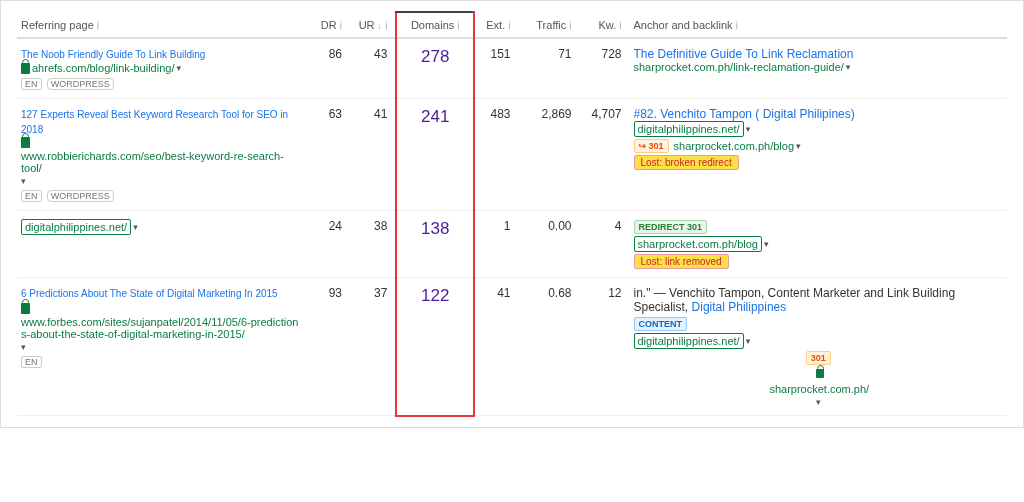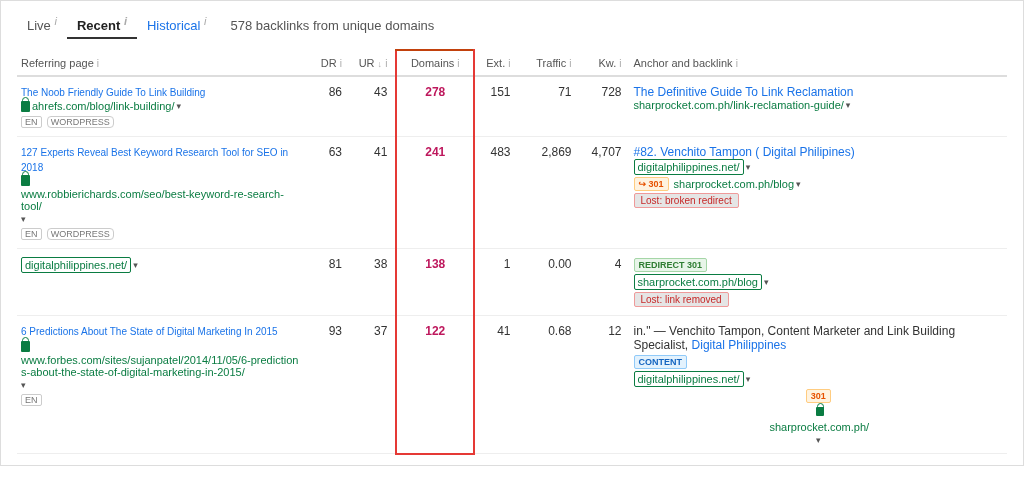--- a/index.html
+++ b/index.html
@@ -110,23 +110,23 @@
       top: -4px;
       left: 1px;
       background: transparent;
     }
     .dropdown-arrow {
       color: #555;
       font-size: 9px;
       cursor: pointer;
     }
     .domains-val {
-      color: #be185d;
-      font-weight: bold;
-      font-size: 12px;
+      color: #4c1d95;
+      font-weight: normal;
+      font-size: 17px;
     }
     .domains-col-highlight {
       border-left: 2px solid #e53935;
       border-right: 2px solid #e53935;
     }
     thead .domains-col-highlight {
       border-top: 2px solid #e53935;
     }
     .last-row-domains {
       border-bottom: 2px solid #e53935;
@@ -147,21 +147,21 @@
       color: #e65100;
       border: 1px solid #ffcc80;
       font-size: 9px;
       padding: 1px 4px;
       border-radius: 2px;
       font-weight: bold;
       white-space: nowrap;
     }
     .lost-badge {
       display: inline-block;
-      background: #e5e5e5;
+      background: #fde047;
       color: #c62828;
       border: 1px solid #ef9a9a;
       font-size: 10px;
       padding: 1px 6px;
       border-radius: 2px;
     }
     .redirect-301-badge {
       display: inline-block;
       background: #e8f5e9;
       color: #2e7d32;
@@ -227,53 +227,38 @@
       display: inline-flex;
       align-items: center;
       gap: 2px;
     }
   </style>
 </head>
 <body>
 
 <div class="container">
 
-  <div class="tabs-row">
-    <div class="tab">
-      <span>Live</span>
-      <span class="tab-info">i</span>
-    </div>
-    <div class="tab active">
-      <span>Recent</span>
-      <span class="tab-info">i</span>
-    </div>
-    <div class="tab blue">
-      <span>Historical</span>
-      <span class="tab-info">i</span>
-    </div>
-    <span class="backlinks-count">578 backlinks from unique domains</span>
-  </div>
 
   <table>
     <thead>
       <tr>
         <th class="col-referring">
           <span>Referring page</span>
           <span class="col-info"> i</span>
         </th>
         <th class="col-dr">
           <span>DR</span>
           <span class="col-info"> i</span>
         </th>
         <th class="col-ur">
           <span>UR</span>
           <span class="sort-icon">↓</span>
           <span class="col-info"> i</span>
         </th>
-        <th class="col-domains domains-col-highlight" style="border-top:2px solid #c2410c;">
+        <th class="col-domains domains-col-highlight" style="border-top:2px solid #404040;">
           <span>Domains</span>
           <span class="col-info"> i</span>
         </th>
         <th class="col-ext">
           <span>Ext.</span>
           <span class="col-info"> i</span>
         </th>
         <th class="col-traffic">
           <span>Traffic</span>
           <span class="col-info"> i</span>
@@ -360,21 +345,21 @@
 
       <tr>
         <td class="col-referring">
           <div class="url-line">
             <span class="green-link-box">
               <span class="url-text">digitalphilippines.net/</span>
             </span>
             <span class="dropdown-arrow">▾</span>
           </div>
         </td>
-        <td class="col-dr"><span>81</span></td>
+        <td class="col-dr"><span>24</span></td>
         <td class="col-ur"><span>38</span></td>
         <td class="col-domains domains-col-highlight">
           <span class="domains-val">138</span>
         </td>
         <td class="col-ext"><span>1</span></td>
         <td class="col-traffic"><span>0.00</span></td>
         <td class="col-kw"><span>4</span></td>
         <td class="col-anchor">
           <div>
             <span class="redirect-301-badge">REDIRECT 301</span>

